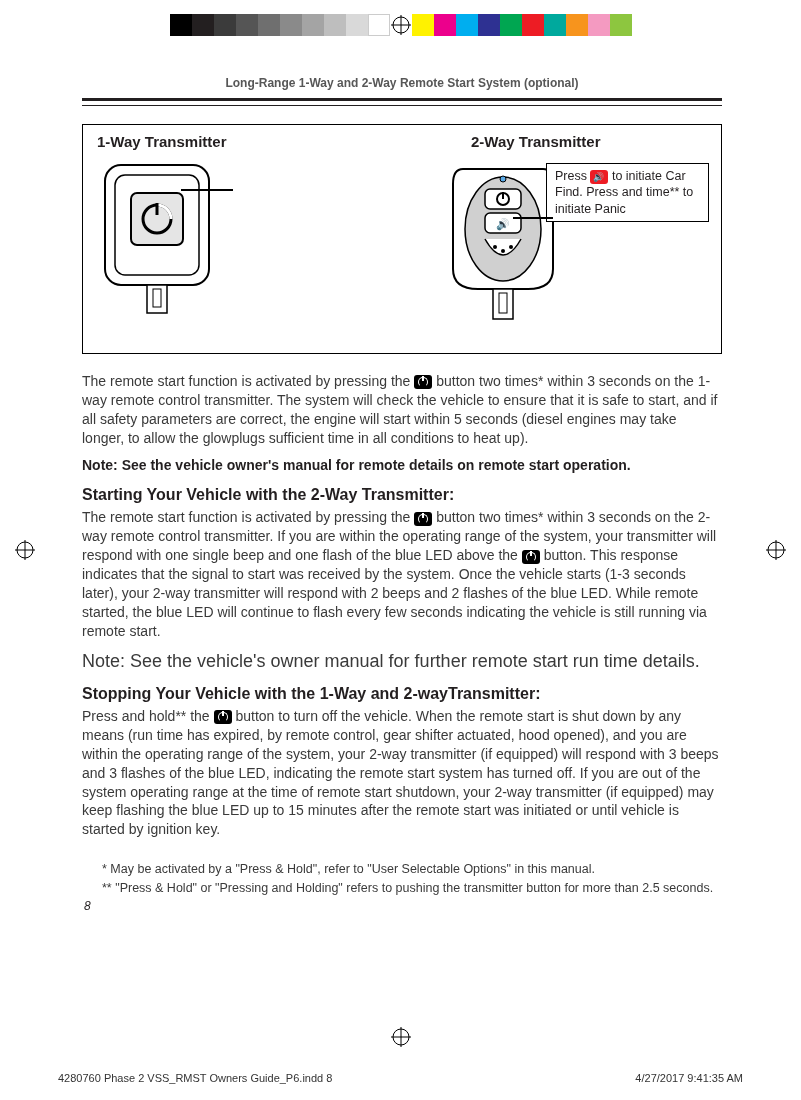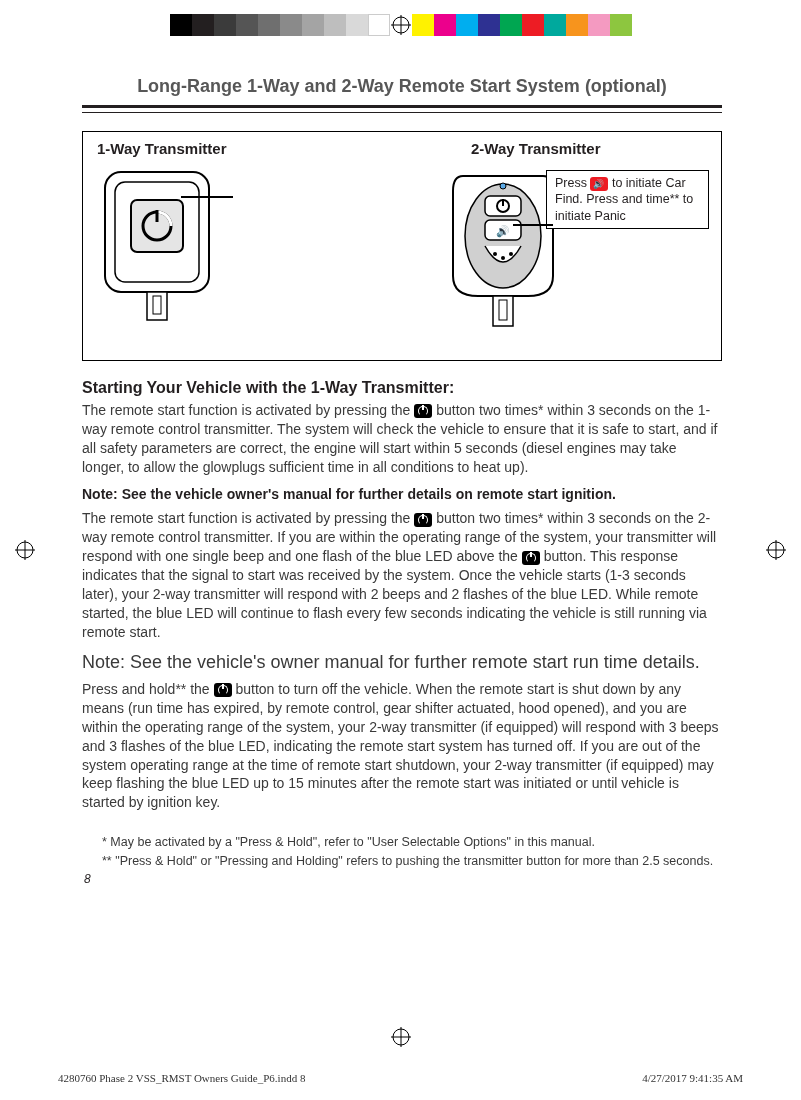--- a/index.html
+++ b/index.html
@@ -27,21 +27,21 @@
   .reg-left { left: 14px;}
   .reg-right { right: 14px;}
   .reg-bottom { position:absolute; bottom:52px; left:50%; transform:translateX(-50%);}
   .page {
     position: absolute;
     top: 76px;
     left: 82px;
     width: 640px;
   }
   .title {
-    font-size: 18px;
+    font-size: 12px;
     font-weight: bold;
     text-align: center;
     color: #575757;
     margin-bottom: 8px;
   }
   hr.dbl {
     border: none;
     border-top: 3px solid #231f20;
     border-bottom: 1px solid #231f20;
     height: 4px;
@@ -127,21 +127,21 @@
   .footnotes .fn { text-indent: -14px; padding-left: 14px; margin:2px 0;}
   .pgnum { font-size:12px; font-style:italic; margin-top:2px; padding-left:2px;}
   .footer {
     position:absolute;
     bottom: 16px;
     left: 58px;
     right: 58px;
     display:flex;
     justify-content:space-between;
     font-size: 11px;
-    font-family: Liberation Serif, serif;
+    font-family: Liberation Sans, sans-serif;
     color:#333;
   }
 </style>
 </head>
 <body>
 
 <div class="print-bar">
   <span class="sw" style="background:#000"></span>
   <span class="sw" style="background:#231f20"></span>
   <span class="sw" style="background:#3b3b3b"></span>
@@ -233,37 +233,38 @@
     <div class="leader" style="top:64px; left:98px; width:52px;"></div>
 
     <div class="callout callout-2">
       <span>Press </span>
       <span class="icon-panic"></span>
       <span> to initiate Car Find. Press and time** to initiate Panic</span>
     </div>
     <div class="leader" style="top:92px; left:430px; width:40px;"></div>
   </div>
 
-  <h3 class="sec">Starting Your Vehicle with the 1-Way Transmitter:</h3>
   <p class="body">
     <span>The remote start function is activated by pressing the </span>
     <span class="icon-rs"></span>
     <span> button two times* within 3 seconds on the 1-way remote control transmitter.  The system will check the vehicle to ensure that it is safe to start, and if all safety parameters are correct, the engine will start within 5 seconds (diesel engines may take longer, to allow the glowplugs sufficient time in all conditions to heat up).</span>
   </p>
-  <p class="note-bold">Note: See the vehicle owner's manual for further details on remote start ignition.</p>
-
+  <p class="note-bold">Note: See the vehicle owner's manual for remote details on remote start operation.</p>
+
+  <h3 class="sec">Starting Your Vehicle with the 2-Way Transmitter:</h3>
   <p class="body">
     <span>The remote start function is activated by pressing the </span>
     <span class="icon-rs"></span>
     <span> button two times* within 3 seconds on the 2-way remote control transmitter. If you are within the operating range of the system, your transmitter will respond with one single beep and one flash of the blue LED above  the </span>
     <span class="icon-rs"></span>
     <span> button. This response indicates that the signal to start was received by the system. Once the vehicle starts (1-3 seconds later), your 2-way transmitter will respond with 2 beeps and 2 flashes of the blue LED.  While remote started, the blue LED will continue to flash every few seconds indicating the vehicle is still running via remote start.</span>
   </p>
   <p class="note">Note: See the vehicle's owner manual for further remote start run time details.</p>
 
+  <h3 class="sec">Stopping Your Vehicle with the 1-Way and 2-wayTransmitter:</h3>
   <p class="body">
     <span>Press and hold** the  </span>
     <span class="icon-rs"></span>
     <span>  button to turn off the vehicle.  When the remote start is shut down by any means (run time has expired, by remote control, gear shifter actuated, hood opened), and you are within the operating range of the system, your 2-way transmitter (if equipped) will respond with 3 beeps and 3 flashes of the blue LED, indicating the remote start system has turned off.  If you are out of the system operating range at the time of remote start shutdown, your 2-way transmitter (if equipped) may keep flashing the blue LED up to 15 minutes after the remote start was initiated or until vehicle is started by ignition key.</span>
   </p>
 
   <div class="footnotes">
     <div class="fn">*  May be activated by a "Press &amp; Hold", refer to "User Selectable Options" in this manual.</div>
     <div class="fn">** "Press &amp; Hold" or "Pressing and Holding" refers to pushing the transmitter button for more than 2.5 seconds.</div>
   </div>

